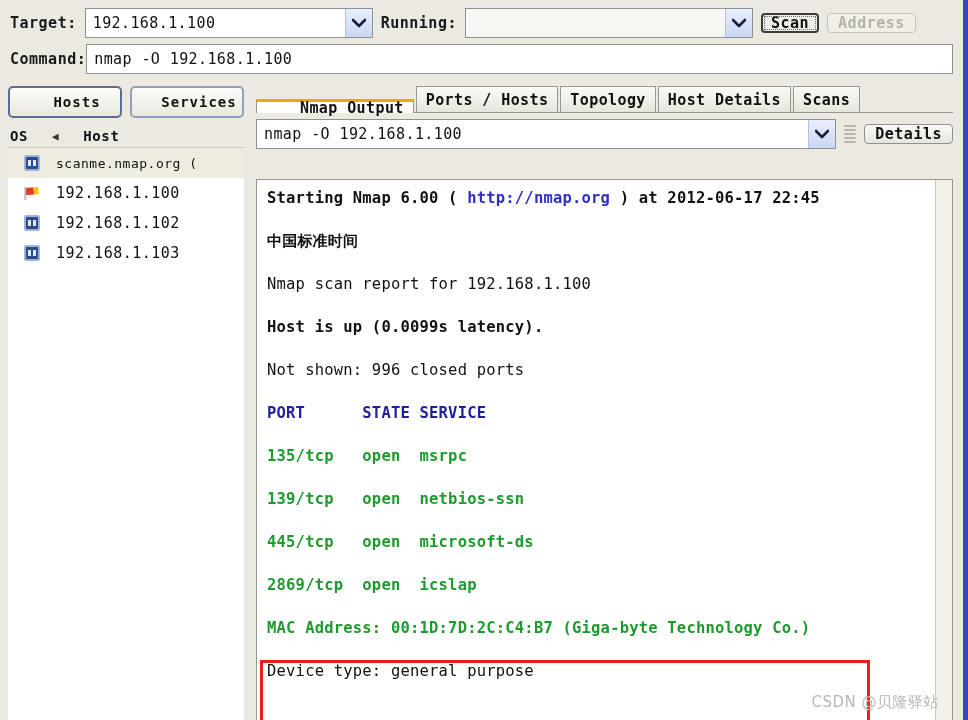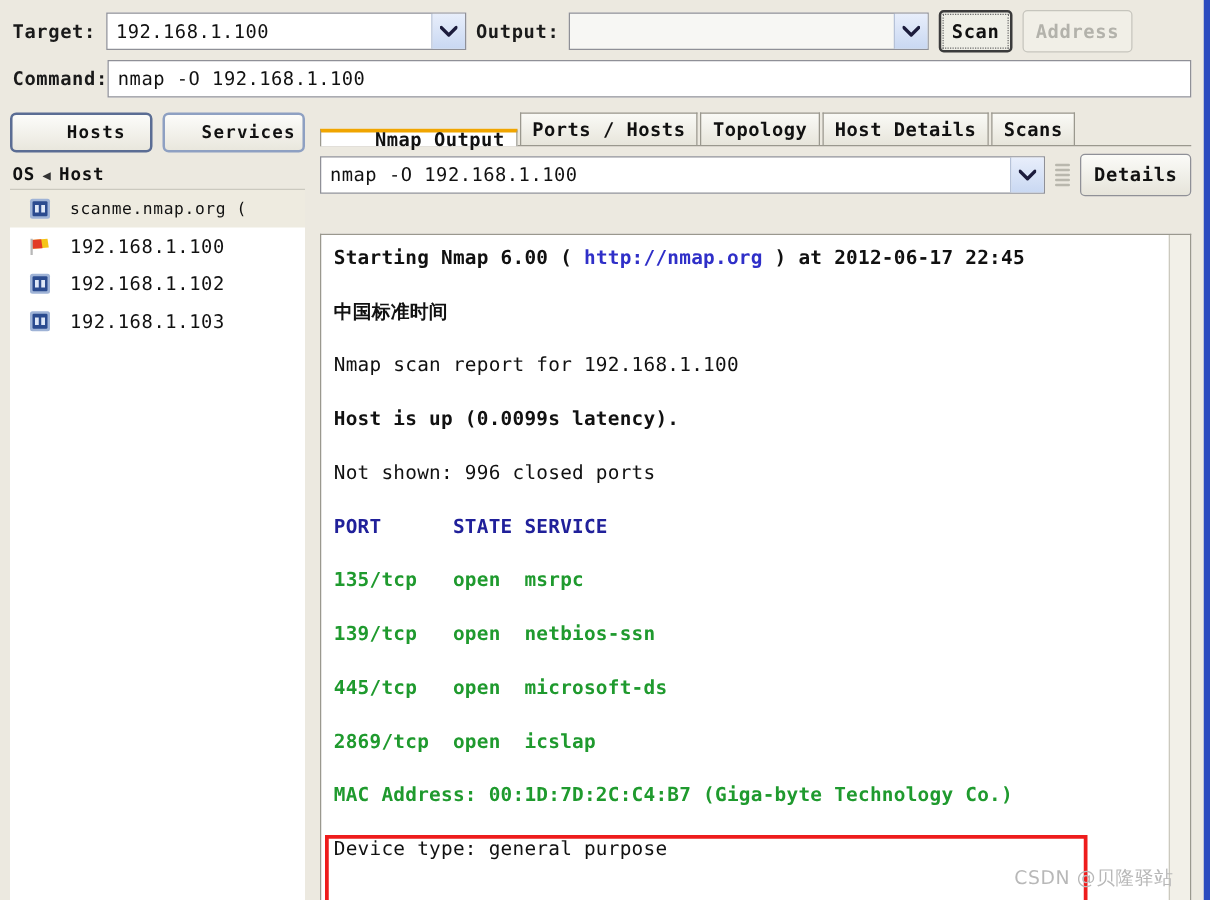--- a/index.html
+++ b/index.html
@@ -78,21 +78,21 @@
   .btn {
     font-family: "DejaVu Sans Mono", monospace;
     font-size: 15px;
     font-weight: bold;
     letter-spacing: 0.5px;
     color: #111;
     background: linear-gradient(#fbfbf8, #e6e4da);
     border: 1px solid #8f9097;
     border-radius: 4px;
     padding: 4px 10px;
-    height: 34px;
+    height: 20px;
     box-sizing: border-box;
     display: flex;
     align-items: center;
     justify-content: center;
     white-space: nowrap;
   }
   .btn-scan {
     border: 2px solid #3b3b3b;
     padding: 2px 8px;
     background: #eeeee6;
@@ -170,21 +170,21 @@
     font-weight: bold;
     letter-spacing: 1px;
     color: #111;
     padding-left: 24px;
   }
   .hs-tab.secondary { border-color: #8ea0c2; }
 
   .col-header {
     display: flex;
     align-items: center;
-    gap: 6px;
+    gap: 24px;
     font-family: "DejaVu Sans Mono", monospace;
     font-size: 14px;
     font-weight: bold;
     color: #111;
     letter-spacing: 0.6px;
     padding: 0 2px 3px 2px;
     border-bottom: 1px solid #cbc9bf;
   }
   .col-header .sep {
     color: #333;
@@ -356,21 +356,21 @@
   <div class="toolbar">
     <span class="tb-label">Target:</span>
     <div class="combo combo-target">
       <div class="combo-input">192.168.1.100</div>
       <div class="combo-arrow">
         <svg width="14" height="10" viewBox="0 0 14 10">
             <path d="M1 2 L7 8 L13 2" stroke="#1c1c3c" stroke-width="2.6" fill="none" stroke-linecap="round" stroke-linejoin="round"></path>
           </svg>
       </div>
     </div>
-    <span class="tb-label">Output:</span>
+    <span class="tb-label">Running:</span>
     <div class="combo combo-profile">
       <div class="combo-input"></div>
       <div class="combo-arrow">
         <svg width="14" height="10" viewBox="0 0 14 10">
             <path d="M1 2 L7 8 L13 2" stroke="#1c1c3c" stroke-width="2.6" fill="none" stroke-linecap="round" stroke-linejoin="round"></path>
           </svg>
       </div>
     </div>
     <div class="btn btn-scan">Scan</div>
     <div class="btn btn-disabled">Address</div>

